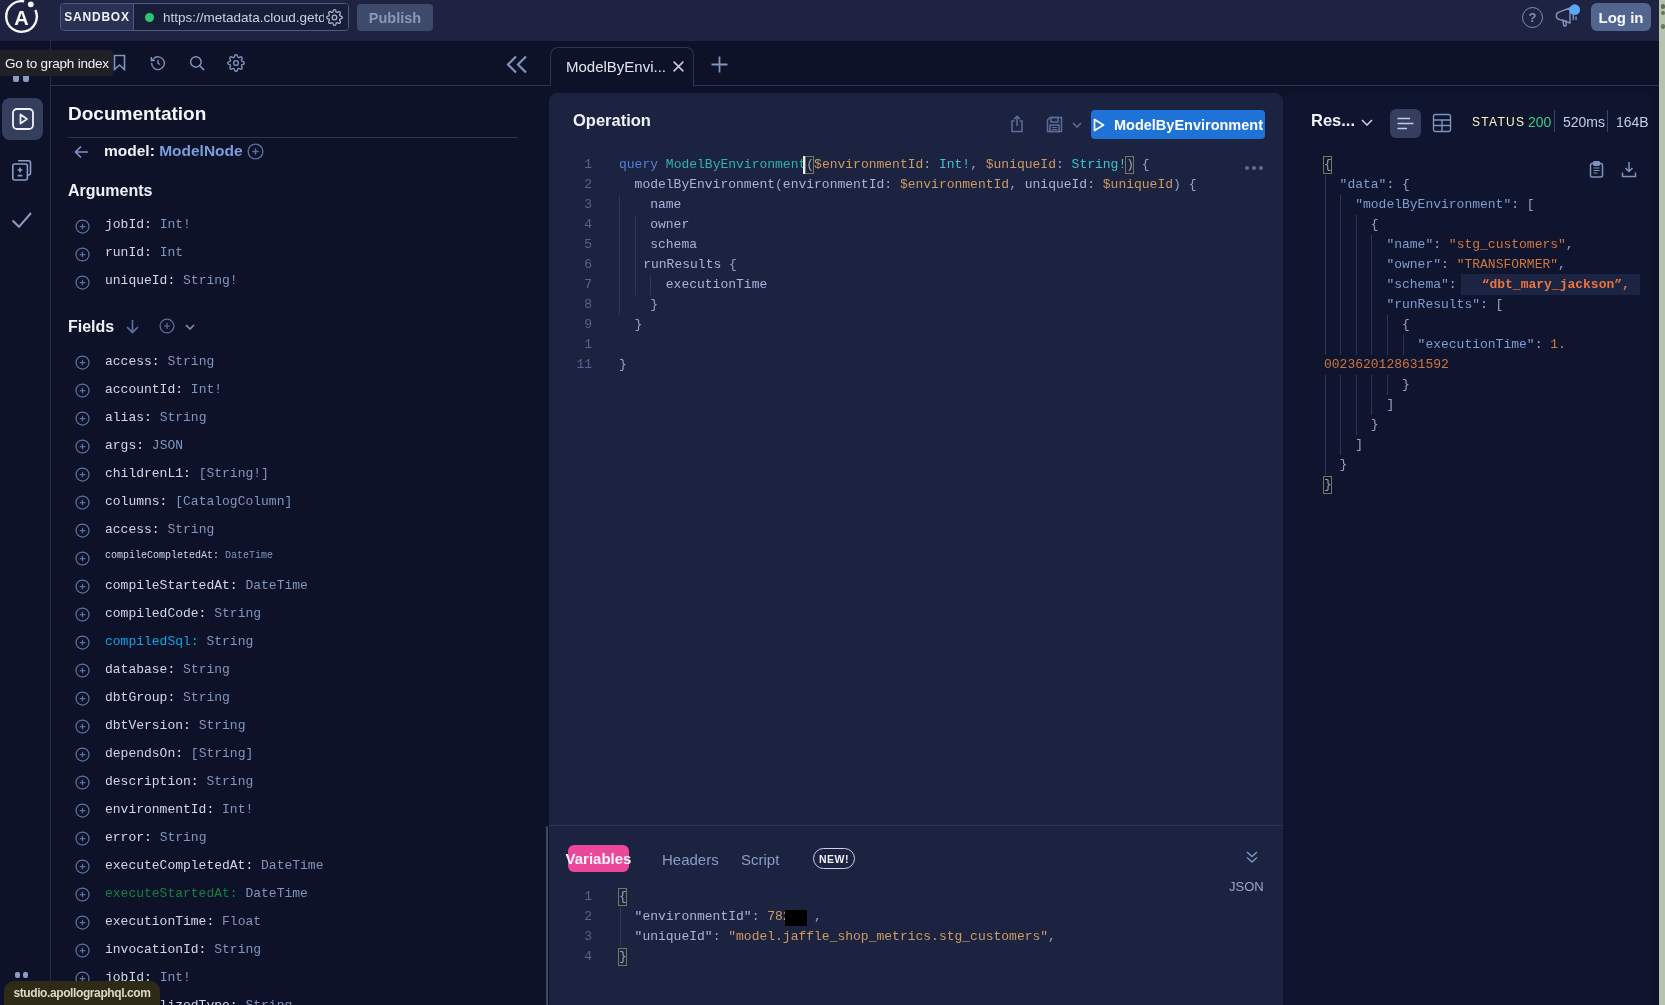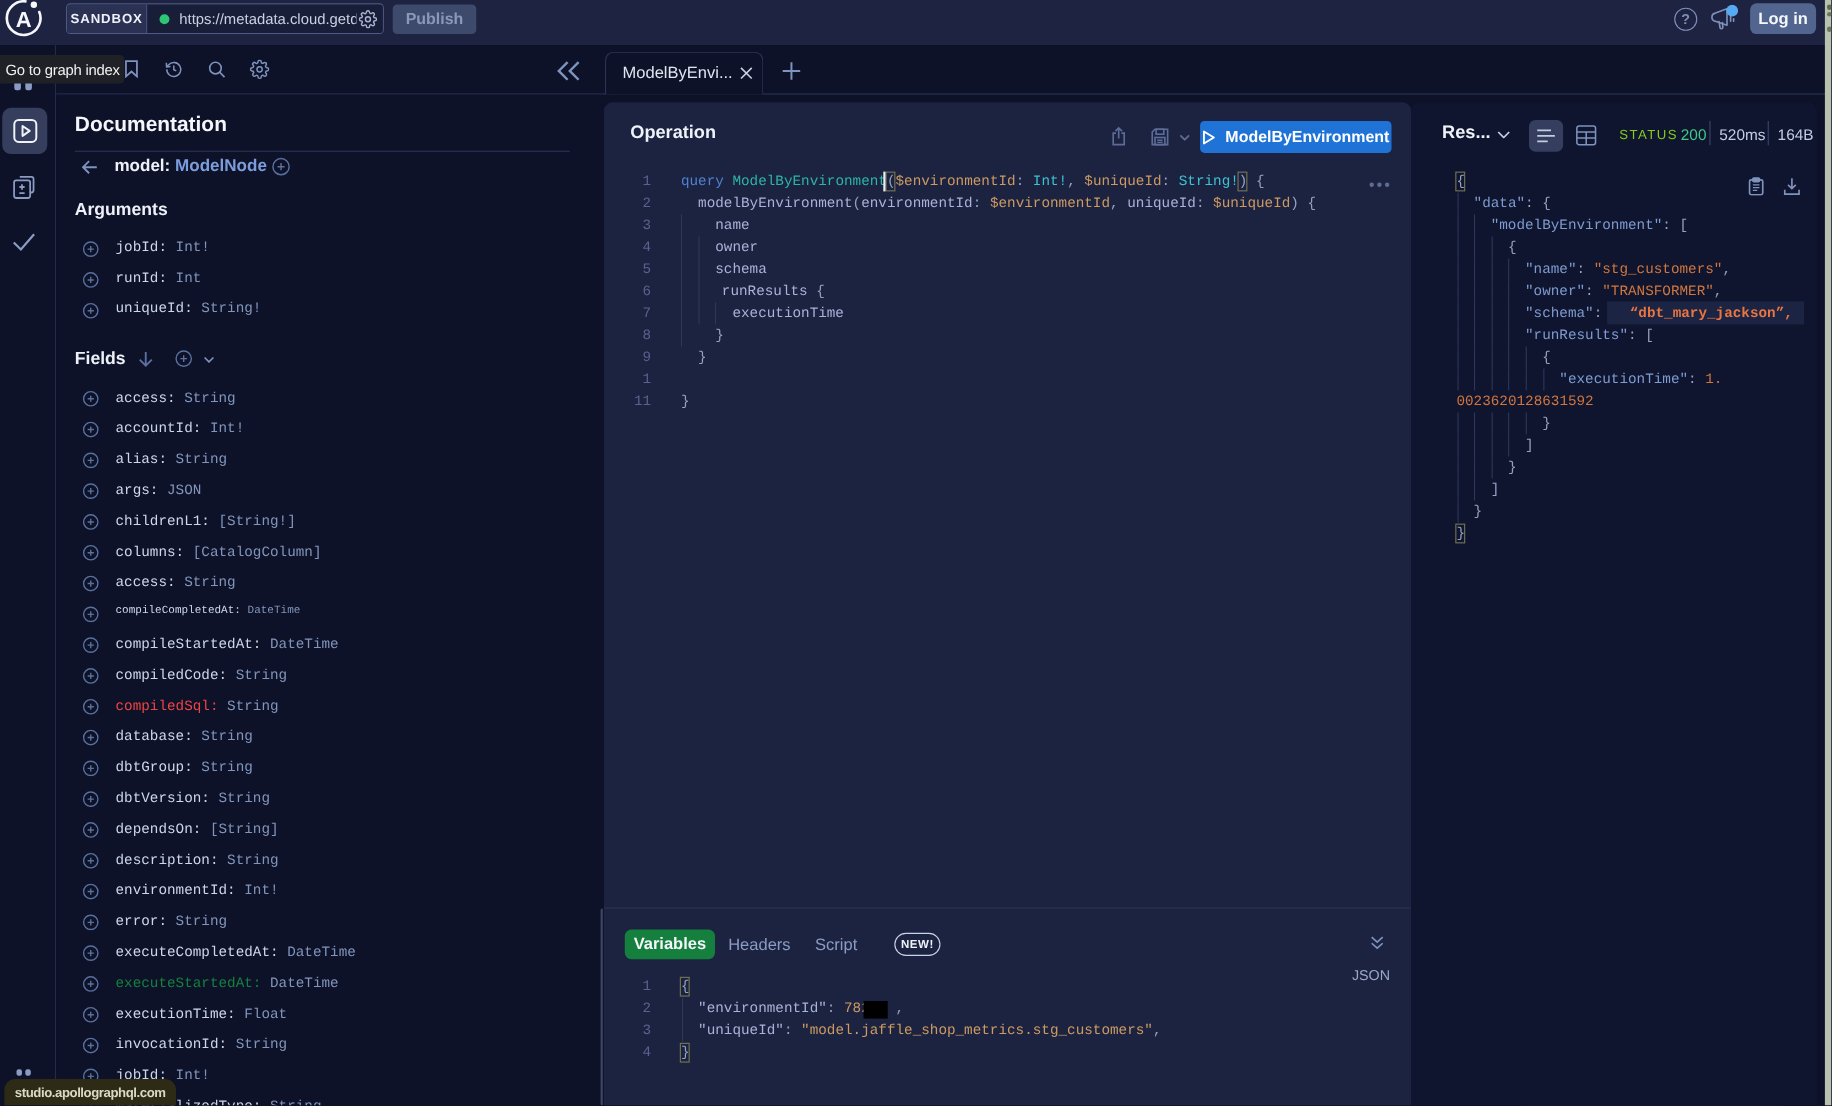--- a/index.html
+++ b/index.html
@@ -193,21 +193,21 @@
       <div class="abs mono" style="left:54px;top:491.5px;font-size:13px;"><span style="color:#ced7ea">compileStartedAt:</span> <span style="color:#8195bb">DateTime</span></div>
       <svg class="abs" style="left:24px;top:521px;" width="15" height="15" viewBox="0 0 18 18" fill="none" stroke="#5a719f" stroke-width="1.5">
         <circle cx="9" cy="9" r="7.8"></circle>
         <path d="M9 5.6 V12.4 M5.6 9 H12.4"></path>
       </svg>
       <div class="abs mono" style="left:54px;top:519.5px;font-size:13px;"><span style="color:#ced7ea">compiledCode:</span> <span style="color:#8195bb">String</span></div>
       <svg class="abs" style="left:24px;top:549px;" width="15" height="15" viewBox="0 0 18 18" fill="none" stroke="#5a719f" stroke-width="1.5">
         <circle cx="9" cy="9" r="7.8"></circle>
         <path d="M9 5.6 V12.4 M5.6 9 H12.4"></path>
       </svg>
-      <div class="abs mono" style="left:54px;top:547.5px;font-size:13px;"><span style="color:#ef4444">compiledSql:</span> <span style="color:#8195bb">String</span></div>
+      <div class="abs mono" style="left:54px;top:547.5px;font-size:13px;"><span style="color:#0ea5e9">compiledSql:</span> <span style="color:#8195bb">String</span></div>
       <svg class="abs" style="left:24px;top:577px;" width="15" height="15" viewBox="0 0 18 18" fill="none" stroke="#5a719f" stroke-width="1.5">
         <circle cx="9" cy="9" r="7.8"></circle>
         <path d="M9 5.6 V12.4 M5.6 9 H12.4"></path>
       </svg>
       <div class="abs mono" style="left:54px;top:575.5px;font-size:13px;"><span style="color:#ced7ea">database:</span> <span style="color:#8195bb">String</span></div>
       <svg class="abs" style="left:24px;top:605px;" width="15" height="15" viewBox="0 0 18 18" fill="none" stroke="#5a719f" stroke-width="1.5">
         <circle cx="9" cy="9" r="7.8"></circle>
         <path d="M9 5.6 V12.4 M5.6 9 H12.4"></path>
       </svg>
       <div class="abs mono" style="left:54px;top:603.5px;font-size:13px;"><span style="color:#ced7ea">dbtGroup:</span> <span style="color:#8195bb">String</span></div>
@@ -300,21 +300,21 @@
       <div class="codeline" style="left:70px;top:62px;"><span style="color:#5081d2">query</span> <span style="color:#2cb5a5">ModelByEnvironment</span><span style="color:#96a0bf">(</span><span style="color:#cd9a62">$environmentId</span><span style="color:#96a0bf">:</span> <span style="color:#3fc1d1">Int!</span><span style="color:#96a0bf">,</span> <span style="color:#cd9a62">$uniqueId</span><span style="color:#96a0bf">:</span> <span style="color:#3fc1d1">String!</span><span style="color:#96a0bf">)</span> <span style="color:#96a0bf">{</span></div>
       <div class="codeline" style="left:25px;top:82px;width:18px;text-align:right;color:#57638c">2</div>
       <div class="codeline" style="left:70px;top:82px;">  <span style="color:#a9b2d8">modelByEnvironment</span><span style="color:#96a0bf">(</span><span style="color:#a9b2d8">environmentId</span><span style="color:#96a0bf">:</span> <span style="color:#cd9a62">$environmentId</span><span style="color:#96a0bf">,</span> <span style="color:#a9b2d8">uniqueId</span><span style="color:#96a0bf">:</span> <span style="color:#cd9a62">$uniqueId</span><span style="color:#96a0bf">)</span> <span style="color:#96a0bf">{</span></div>
       <div class="codeline" style="left:25px;top:102px;width:18px;text-align:right;color:#57638c">3</div>
       <div class="codeline" style="left:70px;top:102px;">    <span style="color:#a9b2d8">name</span></div>
       <div class="codeline" style="left:25px;top:122px;width:18px;text-align:right;color:#57638c">4</div>
       <div class="codeline" style="left:70px;top:122px;">    <span style="color:#a9b2d8">owner</span></div>
       <div class="codeline" style="left:25px;top:142px;width:18px;text-align:right;color:#57638c">5</div>
       <div class="codeline" style="left:70px;top:142px;">    <span style="color:#a9b2d8">schema</span></div>
       <div class="codeline" style="left:25px;top:162px;width:18px;text-align:right;color:#57638c">6</div>
-      <div class="codeline" style="left:76px;top:162px;">    <span style="color:#a9b2d8">runResults</span> <span style="color:#96a0bf">{</span></div>
+      <div class="codeline" style="left:63px;top:162px;">    <span style="color:#a9b2d8">runResults</span> <span style="color:#96a0bf">{</span></div>
       <div class="codeline" style="left:25px;top:182px;width:18px;text-align:right;color:#57638c">7</div>
       <div class="codeline" style="left:70px;top:182px;">      <span style="color:#a9b2d8">executionTime</span></div>
       <div class="codeline" style="left:25px;top:202px;width:18px;text-align:right;color:#57638c">8</div>
       <div class="codeline" style="left:70px;top:202px;">    <span style="color:#96a0bf">}</span></div>
       <div class="codeline" style="left:25px;top:222px;width:18px;text-align:right;color:#57638c">9</div>
       <div class="codeline" style="left:70px;top:222px;">  <span style="color:#96a0bf">}</span></div>
       <div class="codeline" style="left:25px;top:242px;width:18px;text-align:right;color:#57638c">1</div>
       <div class="codeline" style="left:70px;top:242px;"></div>
       <div class="codeline" style="left:25px;top:262px;width:18px;text-align:right;color:#57638c">11</div>
       <div class="codeline" style="left:70px;top:262px;"><span style="color:#96a0bf">}</span></div>
@@ -326,21 +326,21 @@
       <div class="abs" style="left:254.2px;top:63px;width:1.5px;height:18px;background:#e8ecf5;"></div>
     </div>
 
   <div class="abs" style="left:696px;top:73px;display:flex;gap:3px;">
       <i style="width:4px;height:4px;border-radius:50%;background:#5f6d94;"></i>
       <i style="width:4px;height:4px;border-radius:50%;background:#5f6d94;"></i>
       <i style="width:4px;height:4px;border-radius:50%;background:#5f6d94;"></i>
     </div>
 
   <div class="abs" style="left:0;top:732px;width:734px;height:1px;background:#2b3457;"></div>
-  <div class="abs" style="left:19px;top:752px;width:82px;height:27px;background:#15803d;border-radius:6px;color:#f4f6fb;font-size:15px;font-weight:bold;display:flex;align-items:center;justify-content:center;">Variables</div>
+  <div class="abs" style="left:19px;top:752px;width:61px;height:27px;background:#ec4899;border-radius:6px;color:#f4f6fb;font-size:15px;font-weight:bold;display:flex;align-items:center;justify-content:center;">Variables</div>
   <div class="abs" style="left:113px;top:758px;color:#8b9cc4;font-size:15px;">Headers</div>
   <div class="abs" style="left:192px;top:758px;color:#8b9cc4;font-size:15px;">Script</div>
   <div class="abs" style="left:243px;top:755px;width:42px;height:21px;border:1px solid #c9d2e6;border-radius:11px;color:#eef1f8;font-size:10.5px;font-weight:bold;letter-spacing:0.5px;display:flex;align-items:center;justify-content:center;margin-left:21px;">NEW!</div>
   <svg class="abs" style="left:696px;top:757px;" width="14" height="14" viewBox="0 0 14 14" fill="none" stroke="#7e93bd" stroke-width="1.5">
       <path d="M2 2 L7 6.5 L12 2 M2 7.5 L7 12 L12 7.5"></path>
     </svg>
   <div class="abs" style="left:680px;top:786px;color:#9aa6c7;font-size:13px;">JSON</div>
   <div id="varcode">
       <div class="codeline" style="left:25px;top:794px;width:18px;text-align:right;color:#57638c">1</div>
       <div class="codeline" style="left:70px;top:794px;"><span style="color:#96a0bf">{</span></div>
@@ -363,21 +363,21 @@
       <path d="M1 1 L6 6 L11 1"></path>
     </svg>
   <div class="abs" style="left:107px;top:16px;width:31px;height:29px;background:#353e5f;border-radius:6px;"></div>
   <svg class="abs" style="left:114px;top:24px;" width="17" height="13" viewBox="0 0 17 13" fill="none" stroke="#c3cde0" stroke-width="1.6">
     <path d="M0.5 1.5 H13 M0.5 6.5 H16.5 M0.5 11.5 H10"></path>
   </svg>
   <svg class="abs" style="left:149px;top:20px;" width="20" height="20" viewBox="0 0 20 20" fill="none" stroke="#7e93bd" stroke-width="1.4">
     <rect x="1.5" y="1.5" width="17" height="17" rx="2"></rect>
     <path d="M1.5 7 H18.5 M1.5 12.5 H18.5 M10 7 V18.5"></path>
   </svg>
-  <div class="abs" style="left:189px;top:22px;color:#84cc16;font-size:12px;letter-spacing:1.3px;">STATUS</div>
+  <div class="abs" style="left:189px;top:22px;color:#fef9c3;font-size:12px;letter-spacing:1.3px;">STATUS</div>
   <div class="abs" style="left:245px;top:21px;color:#3fc988;font-size:14px;">200</div>
   <div class="abs" style="left:271px;top:17px;width:1px;height:22px;background:#3a4668;"></div>
   <div class="abs" style="left:280px;top:21px;color:#c3cde3;font-size:14px;">520ms</div>
   <div class="abs" style="left:324px;top:17px;width:1px;height:22px;background:#3a4668;"></div>
   <div class="abs" style="left:333px;top:21px;color:#c3cde3;font-size:14px;">164B</div>
 
   <svg class="abs" style="left:306px;top:68px;" width="15" height="17" viewBox="0 0 15 17" fill="none" stroke="#7e93bd" stroke-width="1.5">
     <rect x="1.5" y="2.5" width="12" height="13.5" rx="1.5"></rect>
     <rect x="4.5" y="0.8" width="6" height="3.4" rx="1" fill="#7e93bd"></rect>
     <path d="M4.5 7 H10.5 M4.5 9.5 H10.5 M4.5 12 H8.5" stroke-width="1.2"></path>

